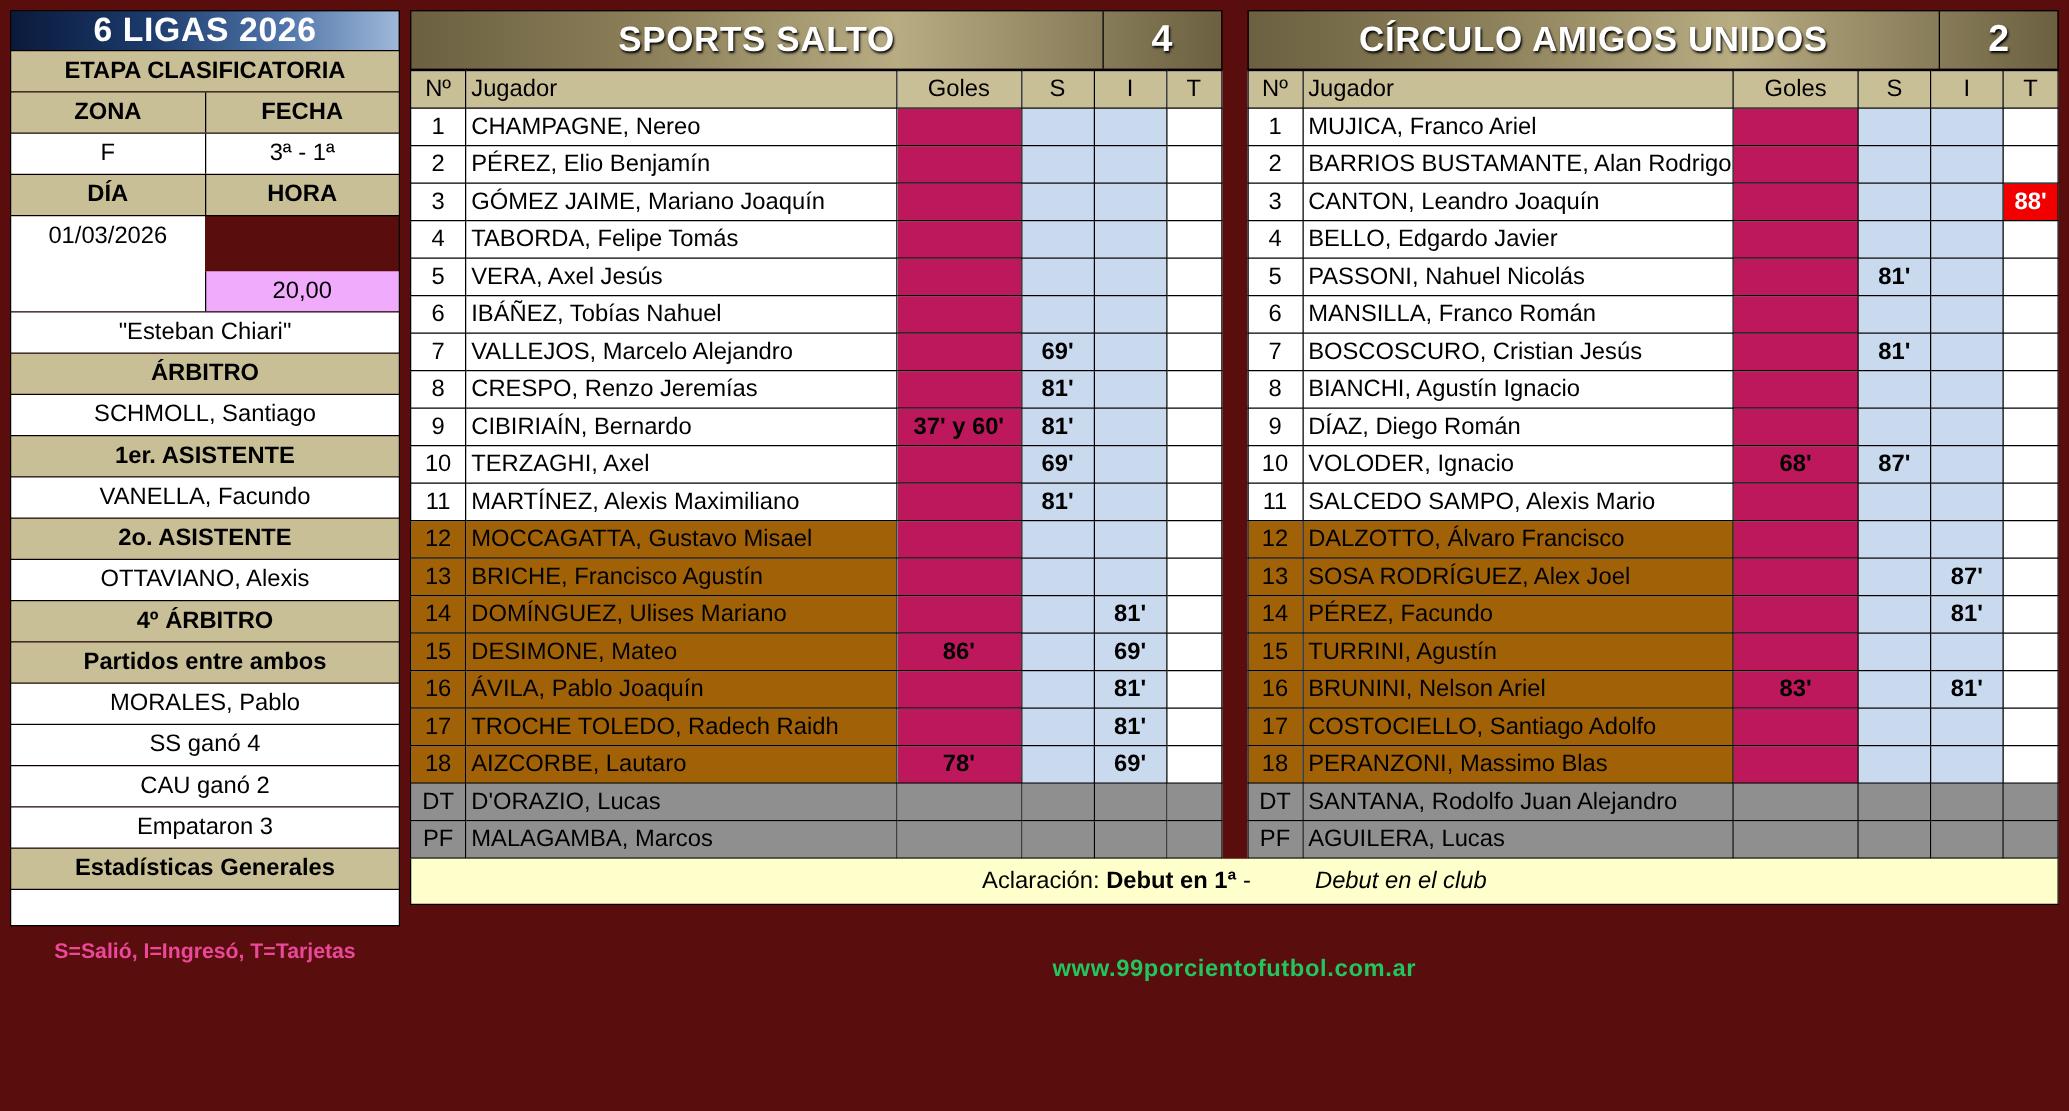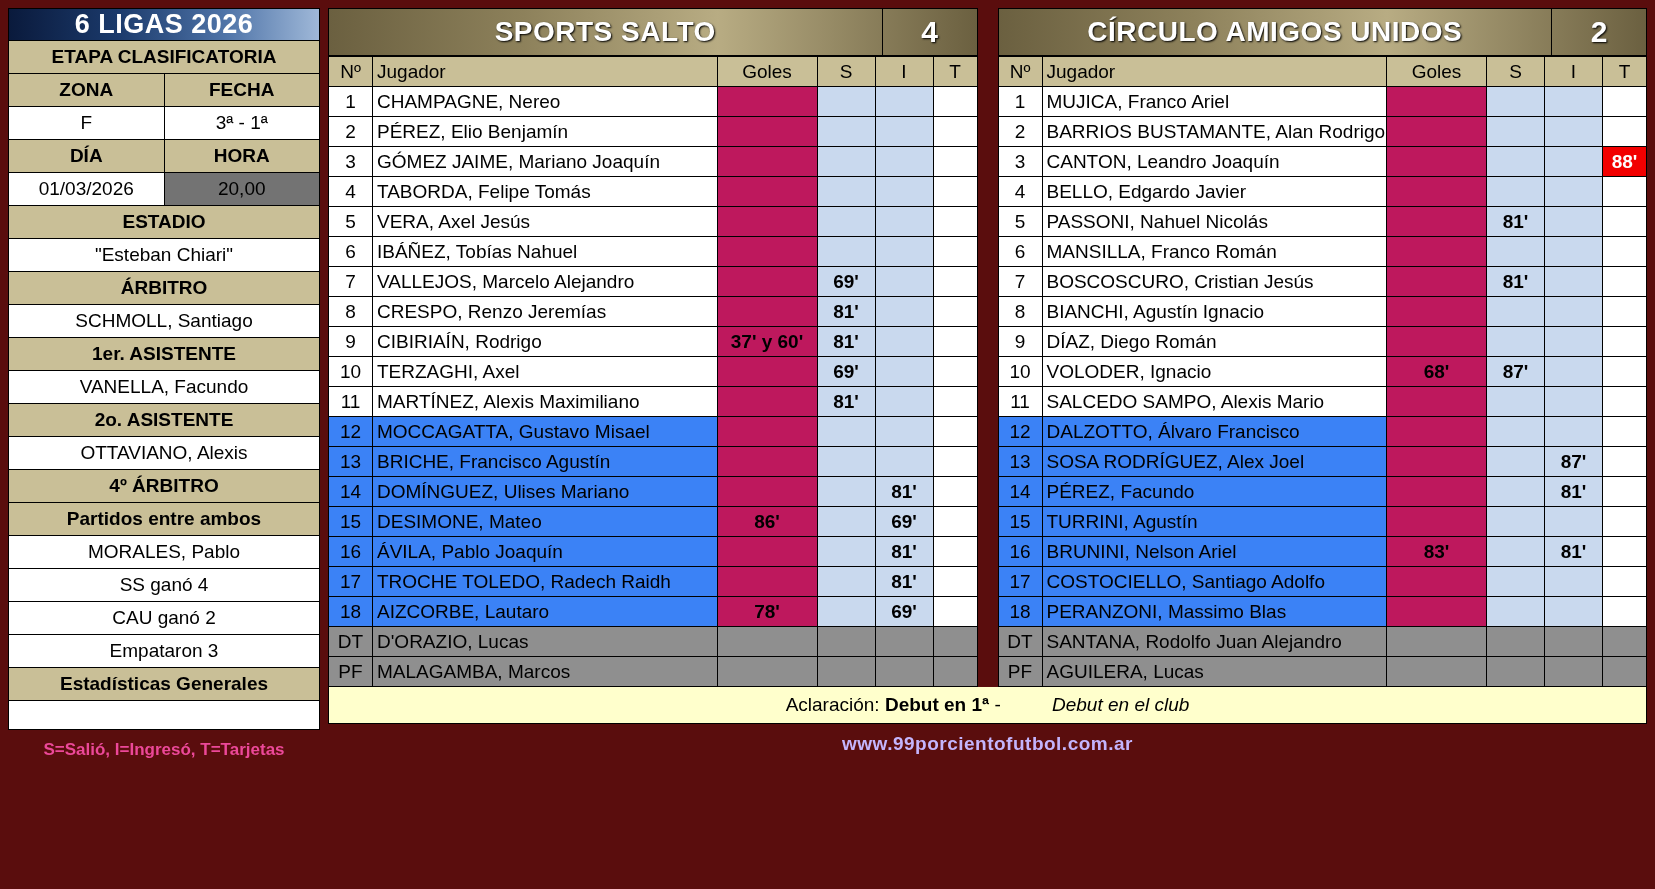--- a/index.html
+++ b/index.html
@@ -39,21 +39,21 @@
   .lrow > div{
     flex:1;
     text-align:center;
     font-size:19px;
     padding:5px 3px;
     box-sizing:border-box;
   }
   .lrow > div + div{border-left:1px solid #000;}
   .hdr{background:#c9bf97;font-weight:bold;}
   .white{background:#ffffff;}
-  .blueish{background:#737373;}
+  .blueish{background:#f0abfc;margin-top:44px;}
   .stats-empty{background:#fff;height:28px;}
   .legend{
     color:#ec4899;font-weight:bold;font-size:17px;
     text-align:center;padding:10px 0 0 0;
   }
   
   .team{
     flex:1;
     display:flex;flex-direction:column;
     min-width:0;
@@ -98,38 +98,39 @@
     background:#c9bf97;
     font-weight:normal;
     font-size:19px;
   }
   .c-num{width:44px;text-align:center;background:#ffffff;}
   .c-pl{text-align:left;background:#ffffff;}
   .c-gol{width:100px;text-align:center;background:#be185d;font-weight:bold;}
   .c-s{width:58px;text-align:center;background:#c9d9ee;font-weight:bold;}
   .c-i{width:58px;text-align:center;background:#c9d9ee;font-weight:bold;}
   .c-t{width:44px;text-align:center;background:#ffffff;font-weight:bold;}
-  tr.sub .c-num, tr.sub .c-pl{background:#3b82f6;margin-left:32px;}
+  tr.sub .c-num, tr.sub .c-pl{background:#a16207;margin-left:32px;}
   tr.staff .c-num, tr.staff .c-pl, tr.staff .c-gol, tr.staff .c-s, tr.staff .c-i, tr.staff .c-t{background:#8f8f8f;}
   td.card-red{background:#f20000;color:#fff;font-weight:bold;}
   .note{
     border:1px solid #000;border-top:none;
     background:#ffffcc;
     text-align:center;
     font-size:19px;
     padding:7px 0;
     box-sizing:border-box;
   }
   .note b{font-weight:bold;}
   .note i{font-style:italic;margin-left:46px;}
   .site{
-    color:#c4b5fd;font-weight:bold;font-size:19px;
+    color:#22c55e;font-weight:bold;font-size:19px;
     text-align:center;
     padding:9px 0 0 0;
     letter-spacing:.5px;
+    margin-top:32px;
   }
   .teams-wrap{display:flex;gap:20px;flex:1;min-width:0;}
   .right-col{display:flex;flex-direction:column;flex:1;min-width:0;}
 </style>
 </head>
 <body>
 
 <div class="page">
 
   <div class="left">
@@ -146,23 +147,20 @@
       <div class="white">3ª - 1ª</div>
     </div>
     <div class="lrow">
       <div class="hdr">DÍA</div>
       <div class="hdr">HORA</div>
     </div>
     <div class="lrow">
       <div class="white">01/03/2026</div>
       <div class="blueish">20,00</div>
     </div>
-    <div class="lrow">
-        <div class="hdr">ESTADIO</div>
-      </div>
     <div class="lrow">
         <div class="white">"Esteban Chiari"</div>
       </div>
     <div class="lrow">
         <div class="hdr">ÁRBITRO</div>
       </div>
     <div class="lrow">
         <div class="white">SCHMOLL, Santiago</div>
       </div>
     <div class="lrow">
@@ -283,21 +281,21 @@
               <tr>
                 <td class="c-num">8</td>
                 <td class="c-pl">CRESPO, Renzo Jeremías</td>
                 <td class="c-gol"></td>
                 <td class="c-s">81'</td>
                 <td class="c-i"></td>
                 <td class="c-t"></td>
               </tr>
               <tr>
                 <td class="c-num">9</td>
-                <td class="c-pl">CIBIRIAÍN, Rodrigo</td>
+                <td class="c-pl">CIBIRIAÍN, Bernardo</td>
                 <td class="c-gol">37' y 60'</td>
                 <td class="c-s">81'</td>
                 <td class="c-i"></td>
                 <td class="c-t"></td>
               </tr>
               <tr>
                 <td class="c-num">10</td>
                 <td class="c-pl">TERZAGHI, Axel</td>
                 <td class="c-gol"></td>
                 <td class="c-s">69'</td>

